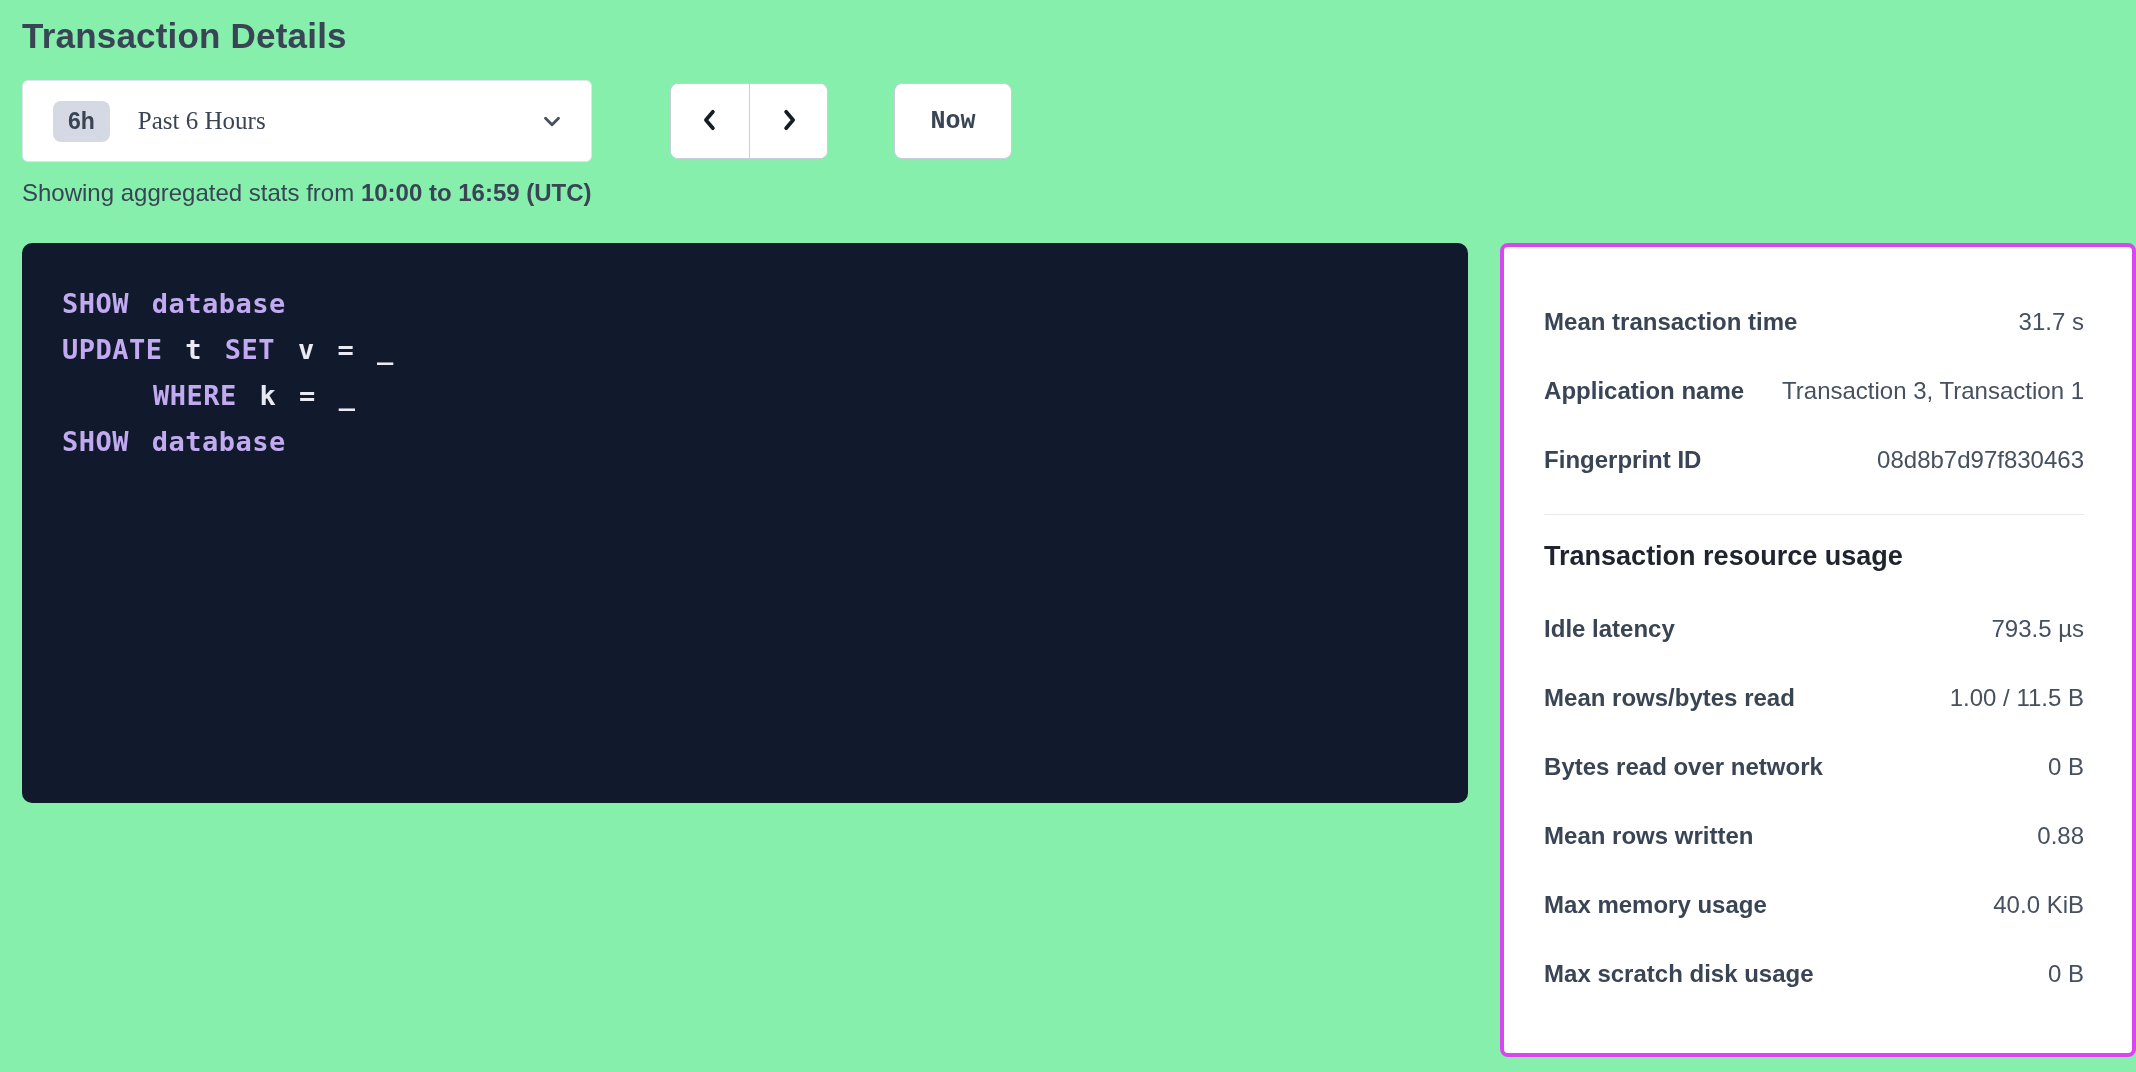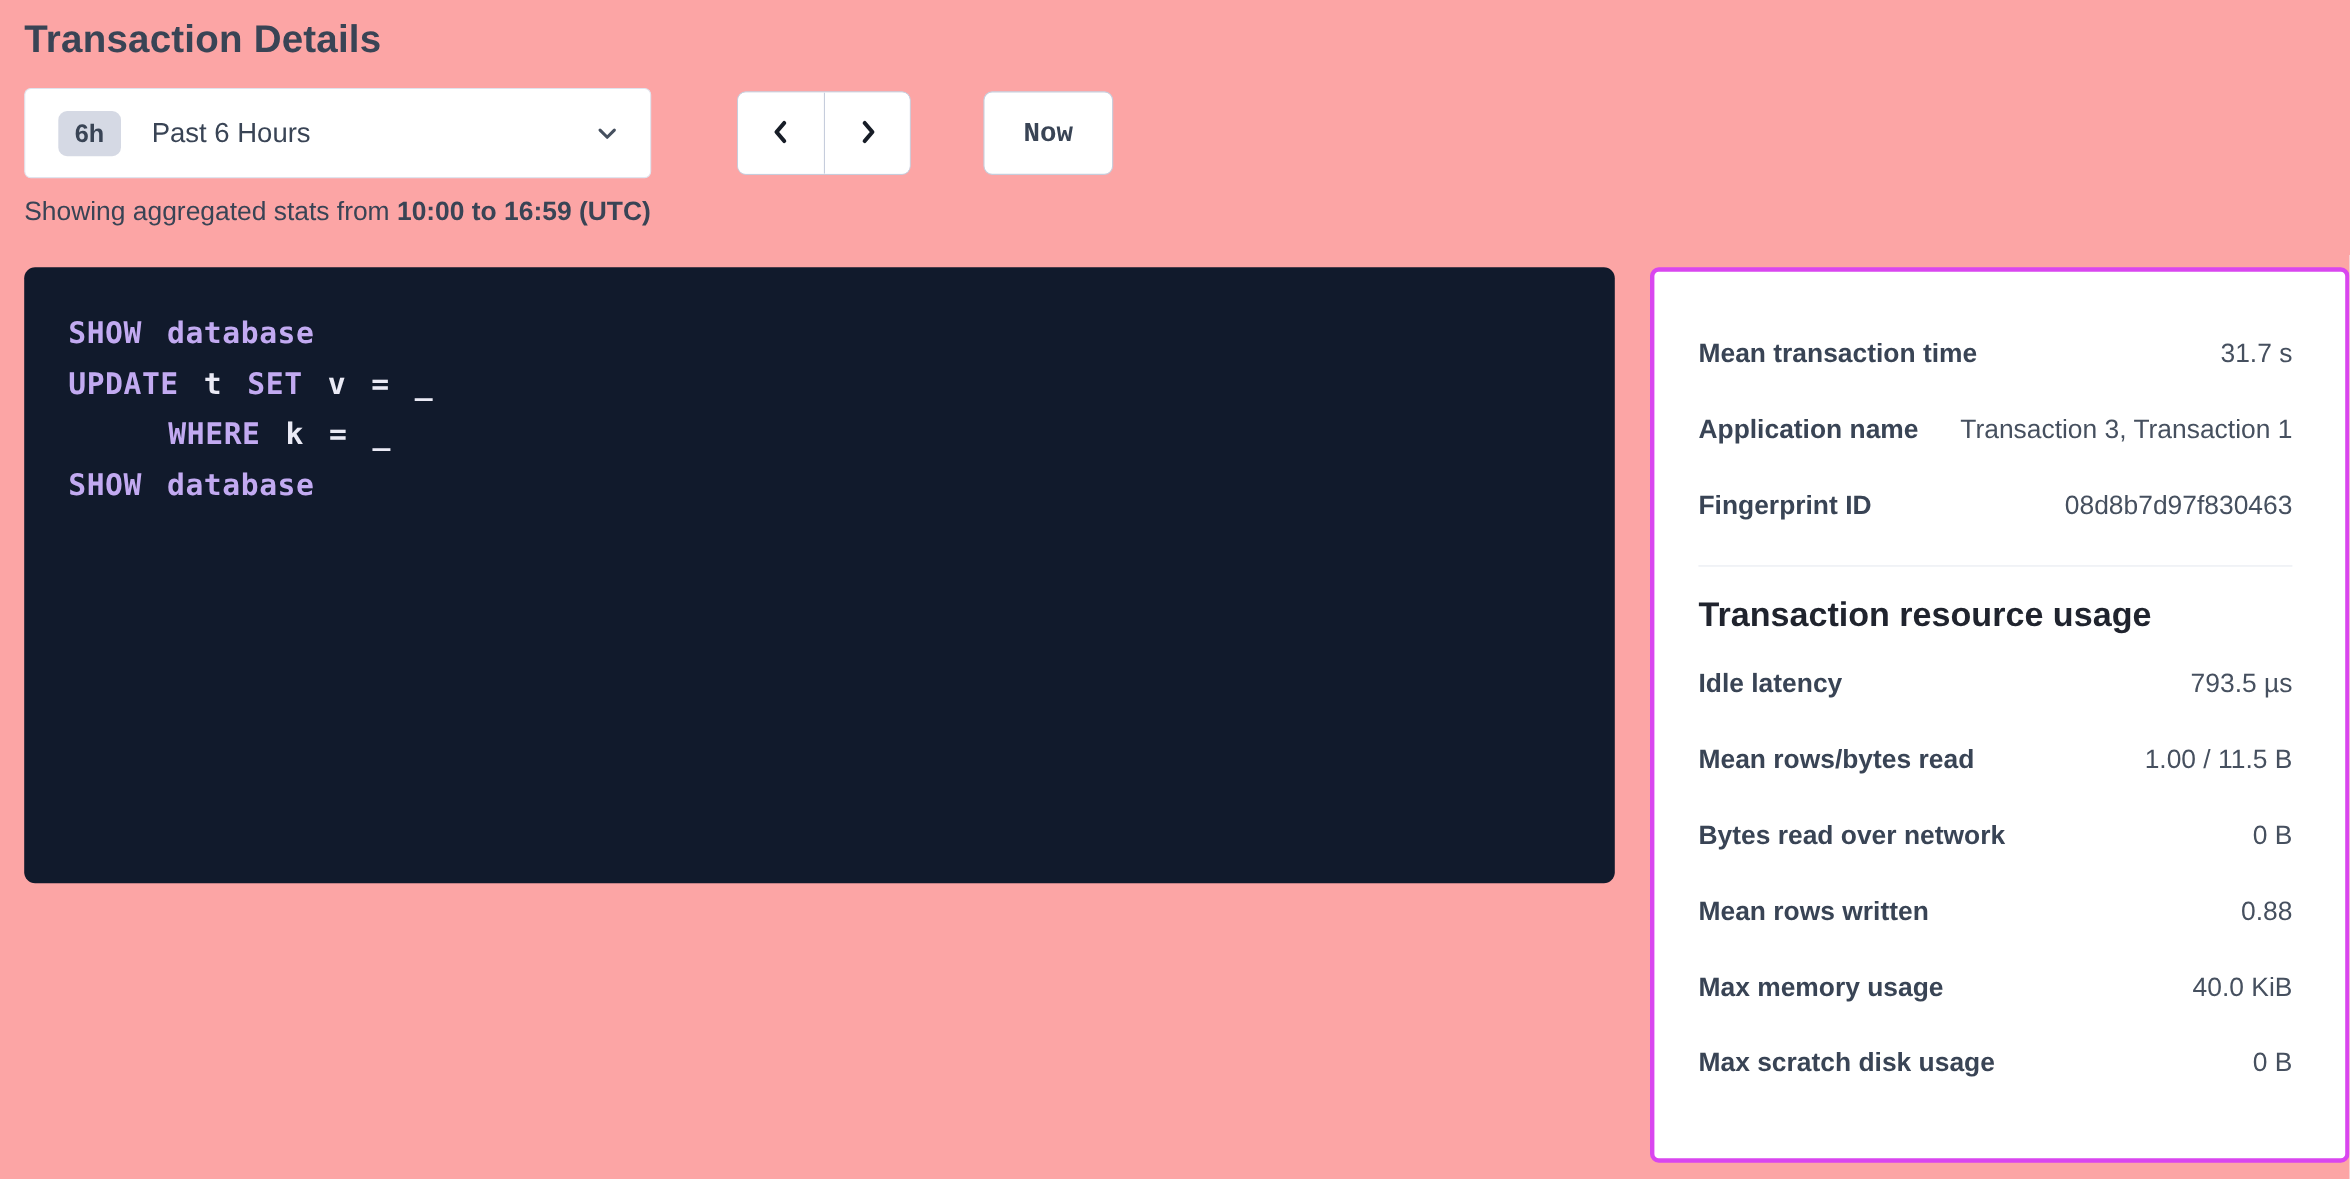--- a/index.html
+++ b/index.html
@@ -1,21 +1,21 @@
 <!DOCTYPE html>
 <html><head>
 <meta charset="utf-8">
 <style>
   * { margin: 0; padding: 0; box-sizing: border-box; }
   html, body { background: #f4f5f9; }
   .page {
     position: relative;
     width: 2136px;
     height: 1072px;
-    background: #fca5a5;
+    background: #86efac;
     font-family: "Liberation Sans", sans-serif;
     color: #394455;
     overflow: hidden;
     padding: 16px 0 0 22px;
   }
   .page-title {
     font-size: 35px;
     font-weight: 700;
     color: #394455;
     letter-spacing: 0.2px;
@@ -44,20 +44,21 @@
     font-size: 23px;
     font-weight: 700;
     color: #394455;
     padding: 9px 15px;
     margin-right: 28px;
     line-height: 1;
   }
   .range-label {
     font-size: 25px;
     color: #394455;
+    font-family: Liberation Serif, serif;
   }
   .dropdown .chev { margin-left: auto; display: flex; }
   .arrow-group {
     margin-left: 30px;
     height: 76px;
     display: flex;
     background: #ffffff;
     border: 1px solid #c6cddc;
     border-radius: 8px;
     overflow: hidden;
@@ -139,24 +140,24 @@
     color: #46505f;
     white-space: nowrap;
     text-align: right;
   }
   .card-divider {
     border: none;
     border-top: 1px solid #e6e9f0;
     margin: 20px 0 16px;
   }
   .section-title {
-    font-size: 31px;
+    font-size: 27px;
     font-weight: 700;
     color: #20242e;
-    margin: 26px 0 10px;
+    margin: 26px 0 22px;
   }
 </style>
 </head>
 <body>
 
 <div class="page">
 
   <h1 class="page-title">Transaction Details</h1>
 
   <div class="controls">

